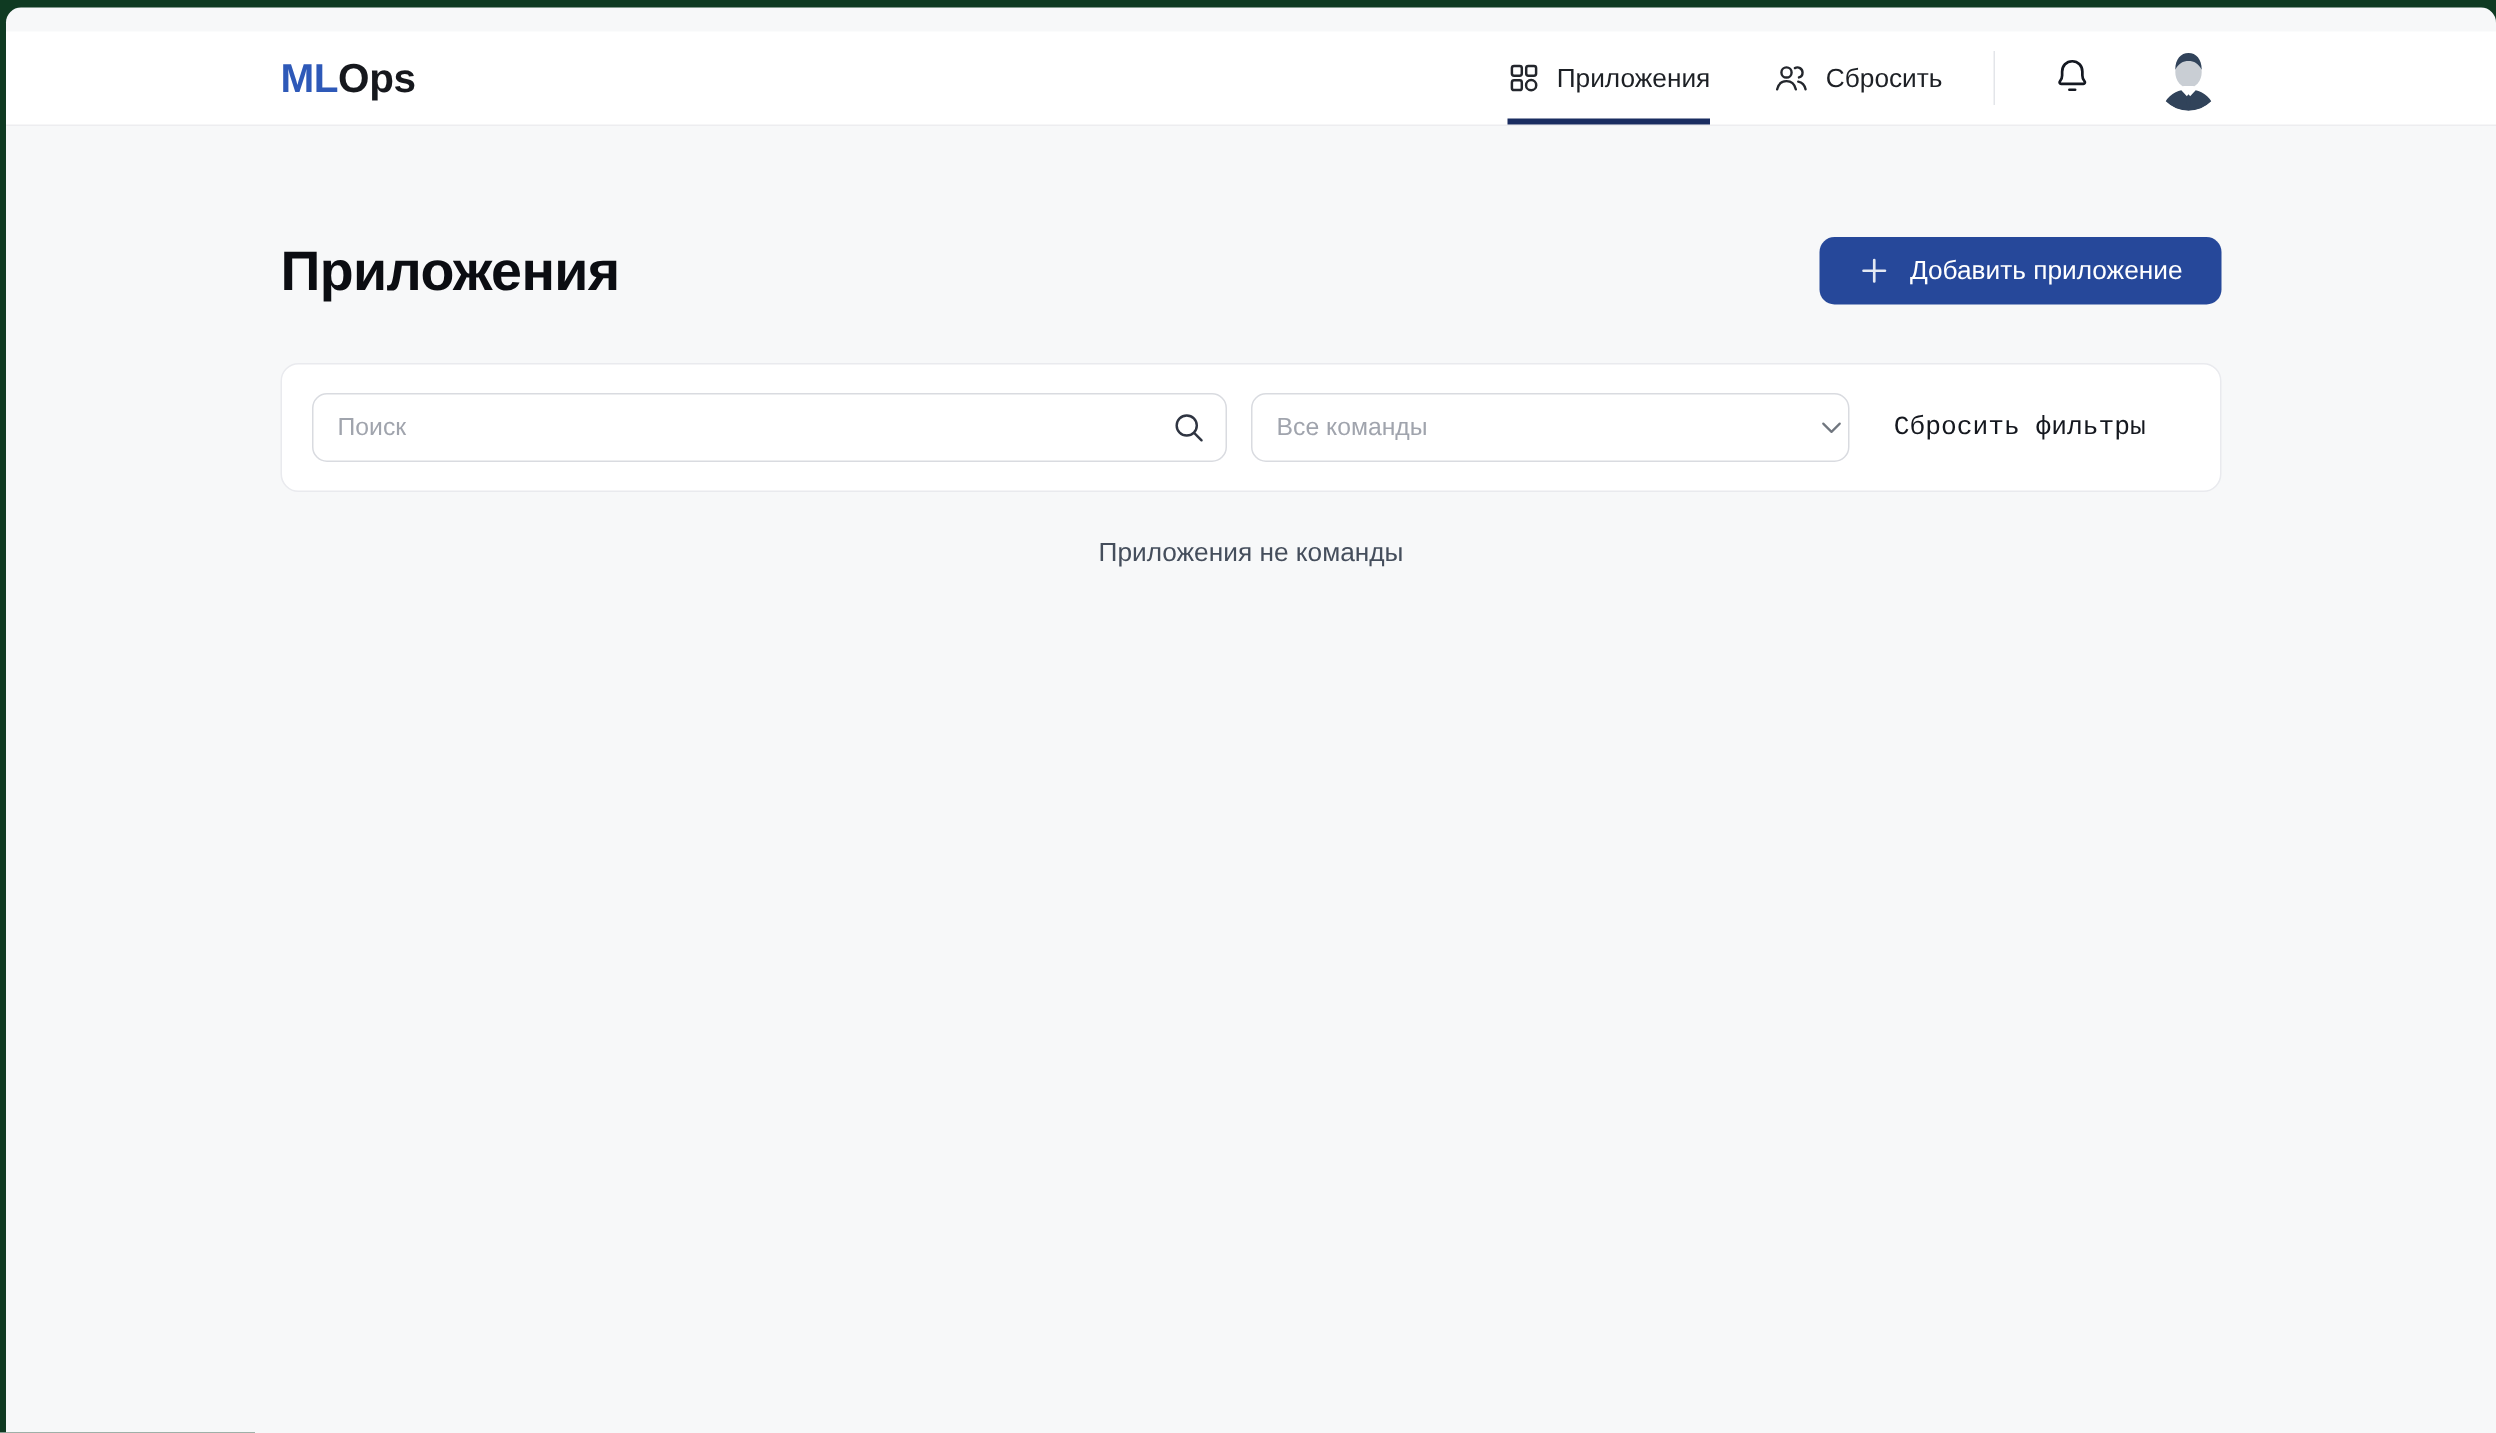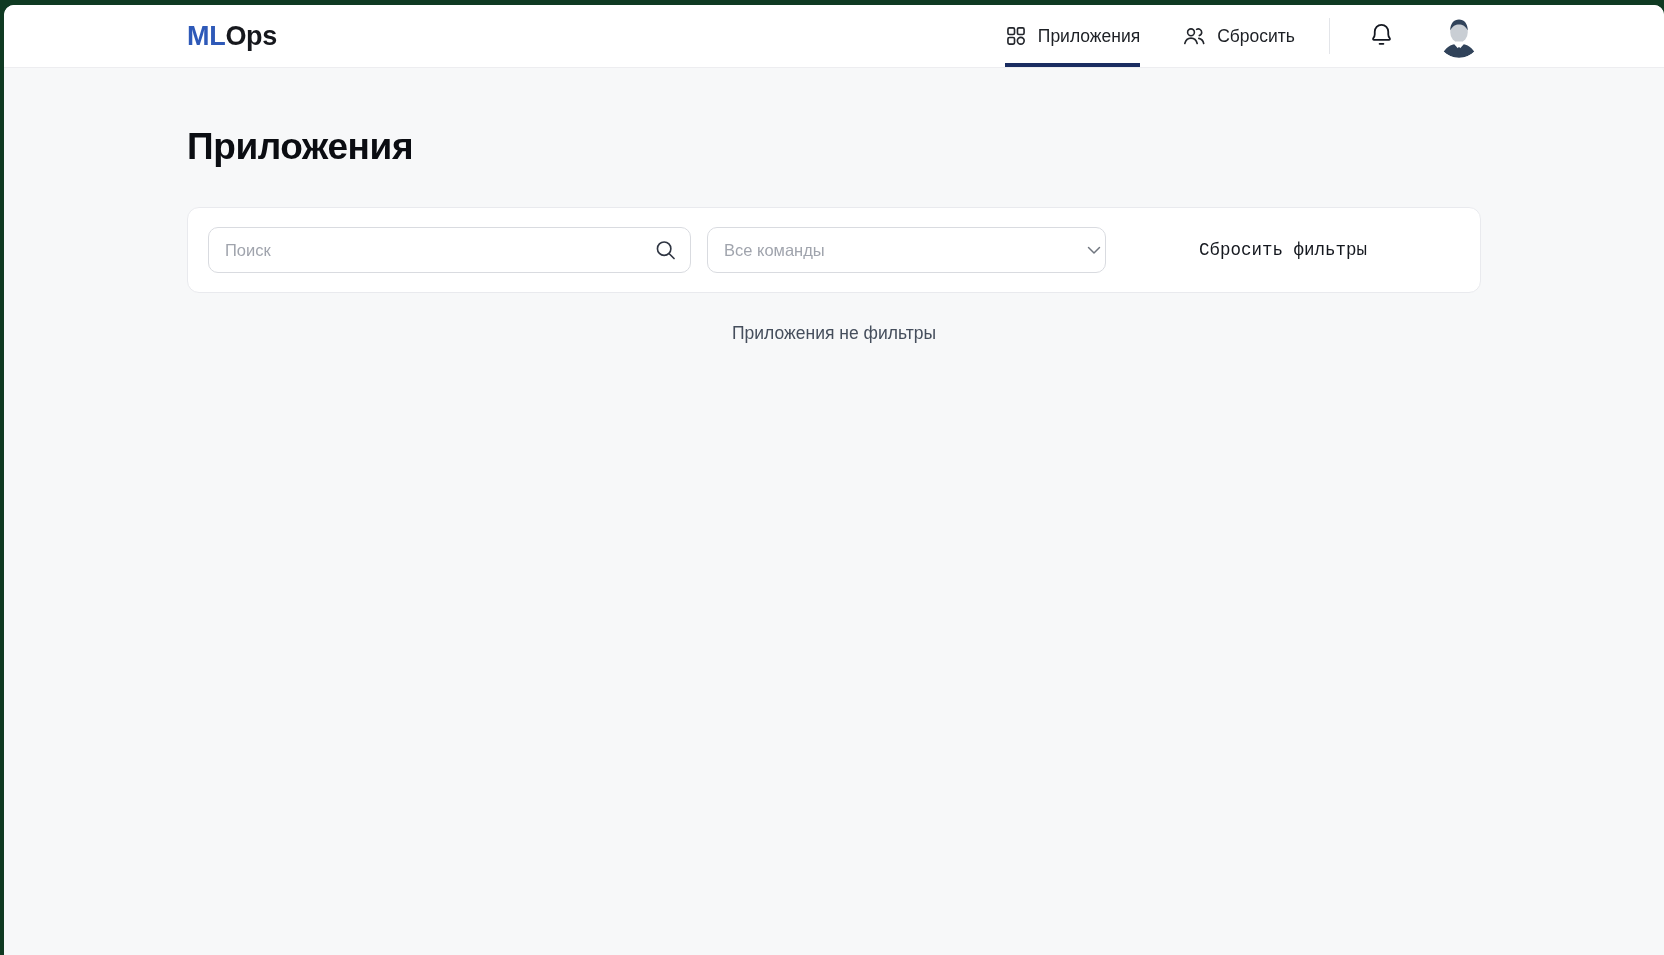--- a/index.html
+++ b/index.html
@@ -24,21 +24,21 @@
     min-height: 100vh;
   }
   .window {
     margin: 5px 0 0 4px;
     width: calc(100% - 4px);
     min-height: calc(100vh - 5px);
     background: var(--page-bg);
     border-radius: 10px 10px 0 0;
     overflow: hidden;
   }
-  .container { width: 1294px; max-width: calc(100% - 40px); margin: 0 auto; }
+  .container { width: 1294px; max-width: calc(100% - 40px); margin: 16px auto; }
 
   
   .header {
     background: var(--header-bg);
     border-bottom: 1px solid #ededf0;
     height: 63px;
   }
   .header-inner {
     display: flex;
     align-items: stretch;
@@ -131,21 +131,21 @@
 
   .filter-card {
     margin-top: 39px;
     background: #ffffff;
     border: 1px solid var(--border-soft);
     border-radius: 12px;
     padding: 19px 20px;
     display: flex;
     align-items: center;
   }
-  .search-wrap { position: relative; width: 483px; flex: 0 0 auto; }
+  .search-wrap { position: relative; width: 610px; flex: 0 0 auto; }
   .search-input {
     width: 100%;
     height: 46px;
     border: 1px solid var(--border-input);
     border-radius: 10px;
     padding: 0 48px 0 16px;
     font-size: 16.5px;
     font-family: inherit;
     color: #1f2430;
     background: #fff;
@@ -260,20 +260,28 @@
           </g>
         </svg>
       </div>
     </div>
   </header>
 
   <main class="main container">
 
     <div class="title-row">
       <h1 class="page-title">Приложения</h1>
+      <button class="add-btn">
+        <span class="icon">
+          <svg width="21" height="21" viewBox="0 0 20 20" fill="none" stroke="currentColor" stroke-width="1.7" stroke-linecap="round">
+            <path d="M10 3.2v13.6M3.2 10h13.6"></path>
+          </svg>
+        </span>
+        <span>Добавить приложение</span>
+      </button>
     </div>
 
     <section class="filter-card">
       <div class="search-wrap">
         <input class="search-input" type="text" placeholder="Поиск" style="">
         <span class="search-icon">
           <svg width="23" height="23" viewBox="0 0 24 24" fill="none" stroke="currentColor" stroke-width="1.7" stroke-linecap="round">
             <circle cx="10.6" cy="10.6" r="7"></circle>
             <path d="m15.9 15.9 5 5"></path>
           </svg>
@@ -287,16 +295,16 @@
             <path d="M6 9.2 12 15.2 18 9.2"></path>
           </svg>
         </span>
       </div>
 
       <div class="reset-wrap">
         <button class="reset-btn">Сбросить фильтры</button>
       </div>
     </section>
 
-    <div class="empty-state">Приложения не фильтры</div>
+    <div class="empty-state">Приложения не команды</div>
 
   </main>
 </div>
 
 </body></html>

